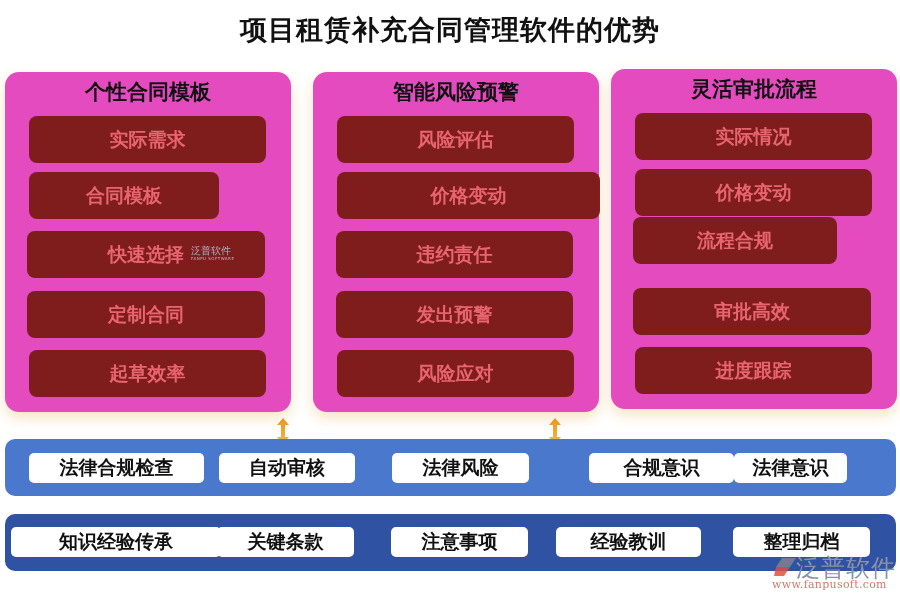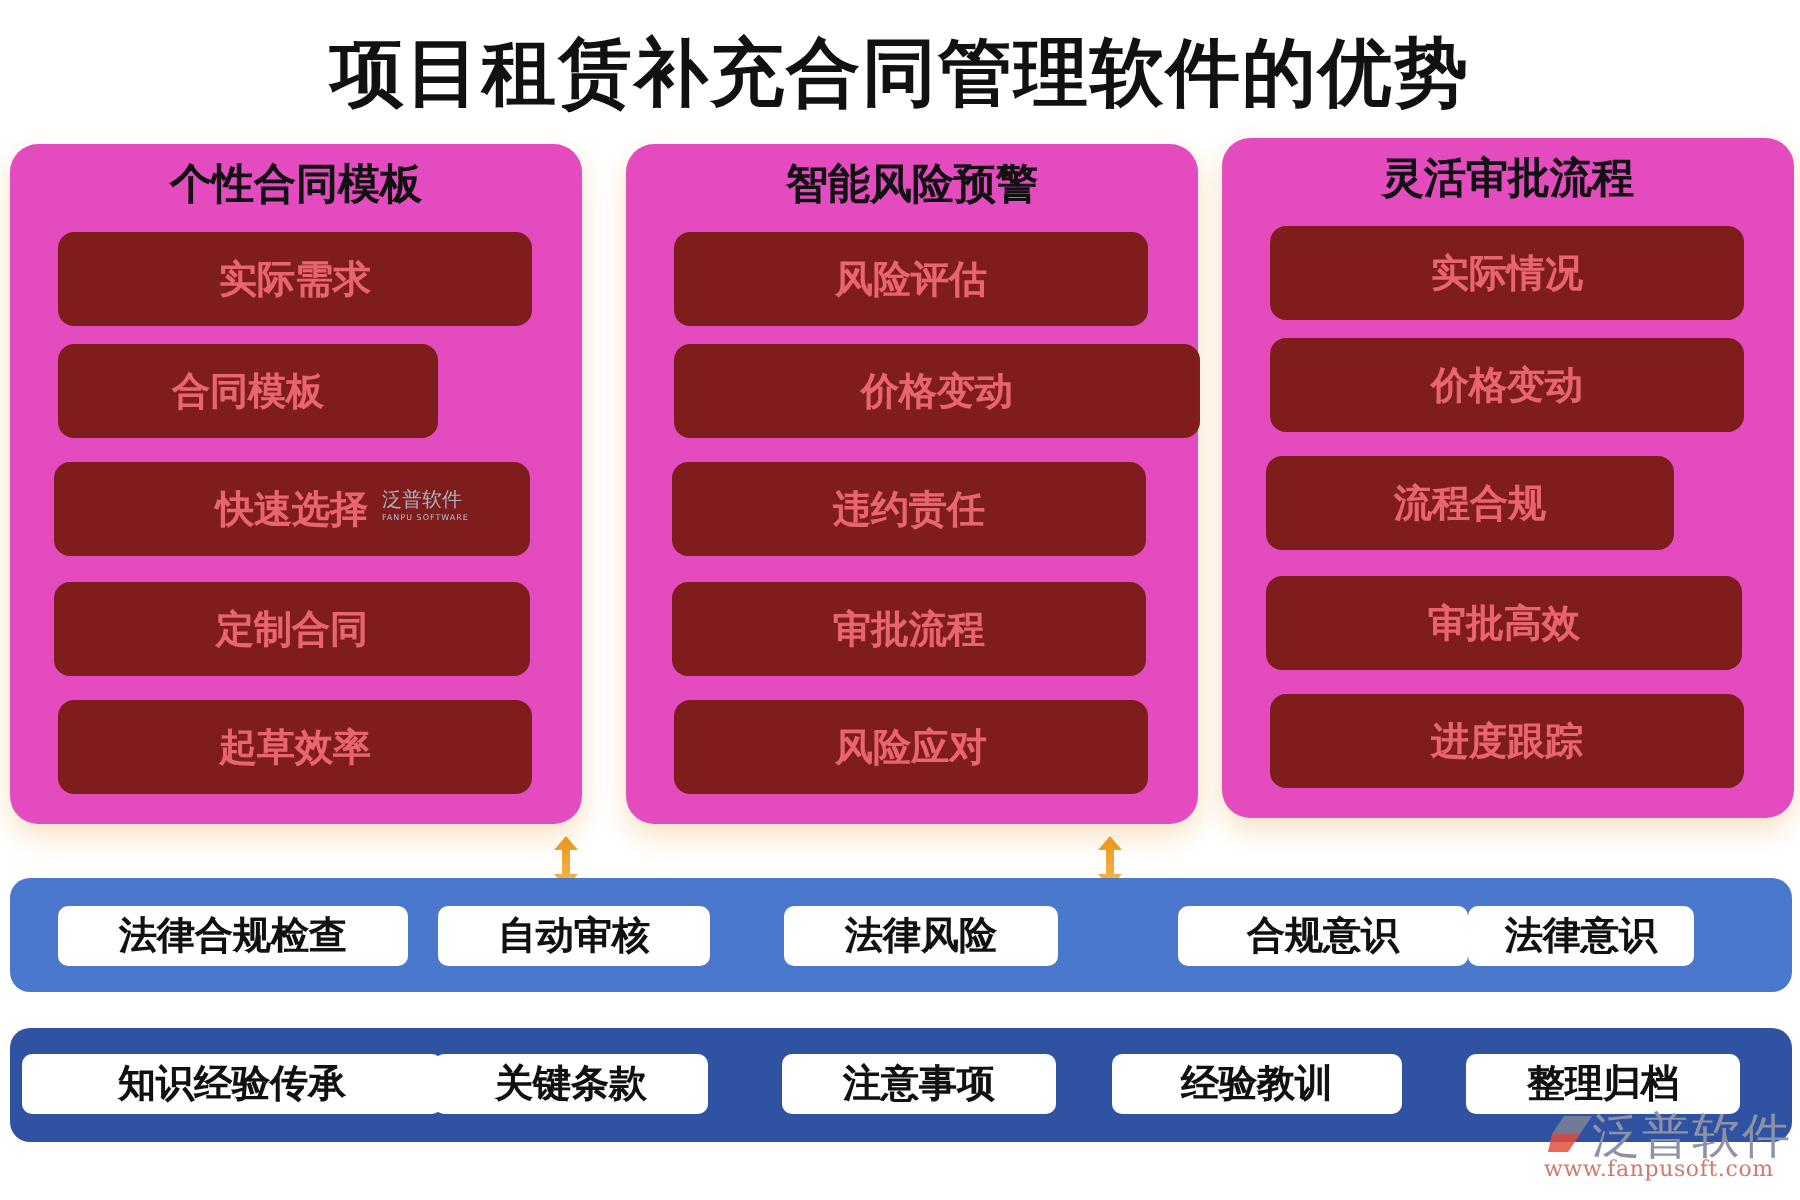--- a/index.html
+++ b/index.html
@@ -1,21 +1,21 @@
 <!DOCTYPE html>
 <html><head>
   <meta charset="utf-8">
   <style>
     * { box-sizing: border-box; margin: 0; padding: 0; }
     html, body { width: 900px; height: 600px; background: #ffffff; overflow: hidden; }
     body { position: relative; font-family: "DejaVu Sans", "Liberation Sans", sans-serif; }
 
     .title {
       position: absolute; left: 0; top: 12px; width: 900px; text-align: center;
-      font-size: 37px; font-weight: bold; color: #111111; letter-spacing: 1px;
+      font-size: 27px; font-weight: bold; color: #111111; letter-spacing: 1px;
     }
 
     .panel {
       position: absolute; top: 72px; background: #e44bbf; border-radius: 14px;
       box-shadow: 0 6px 14px rgba(240, 190, 120, 0.45);
     }
     .panel-title {
       position: absolute; left: 0; top: 6px; width: 100%; text-align: center;
       font-size: 21px; font-weight: bold; color: #111111;
     }
@@ -75,29 +75,29 @@
 <div class="watermark">
   <span class="wm-cn">泛普软件</span>
   <span class="wm-en">FANPU SOFTWARE</span>
 </div>
 
 <div class="panel" style="left:313px; width:286px; height:340px;">
   <div class="panel-title">智能风险预警</div>
   <div class="panel-item" style="left:24px; top:44px; width:237px;">风险评估</div>
   <div class="panel-item" style="left:24px; top:100px; width:263px;">价格变动</div>
   <div class="panel-item" style="left:23px; top:159px; width:237px;">违约责任</div>
-  <div class="panel-item" style="left:23px; top:219px; width:237px;">审批流程</div>
+  <div class="panel-item" style="left:23px; top:219px; width:237px;">发出预警</div>
   <div class="panel-item" style="left:24px; top:278px; width:237px;">风险应对</div>
 </div>
 
 <div class="panel" style="left:611px; top:69px; width:286px; height:340px;">
   <div class="panel-title">灵活审批流程</div>
   <div class="panel-item" style="left:24px; top:44px; width:237px;">实际情况</div>
   <div class="panel-item" style="left:24px; top:100px; width:237px;">价格变动</div>
-  <div class="panel-item" style="left:22px; top:159px; width:204px;">流程合规</div>
+  <div class="panel-item" style="left:22px; top:148px; width:204px;">流程合规</div>
   <div class="panel-item" style="left:22px; top:219px; width:238px;">审批高效</div>
   <div class="panel-item" style="left:24px; top:278px; width:237px;">进度跟踪</div>
 </div>
 
 <svg class="arrow" style="left:276px; top:418px;" viewBox="0 0 14 26">
   <defs>
     <linearGradient id="ag1" x1="0" y1="0" x2="0" y2="1">
       <stop offset="0" stop-color="#e8961e"></stop>
         <stop offset="1" stop-color="#f5b848"></stop>
     </linearGradient>

